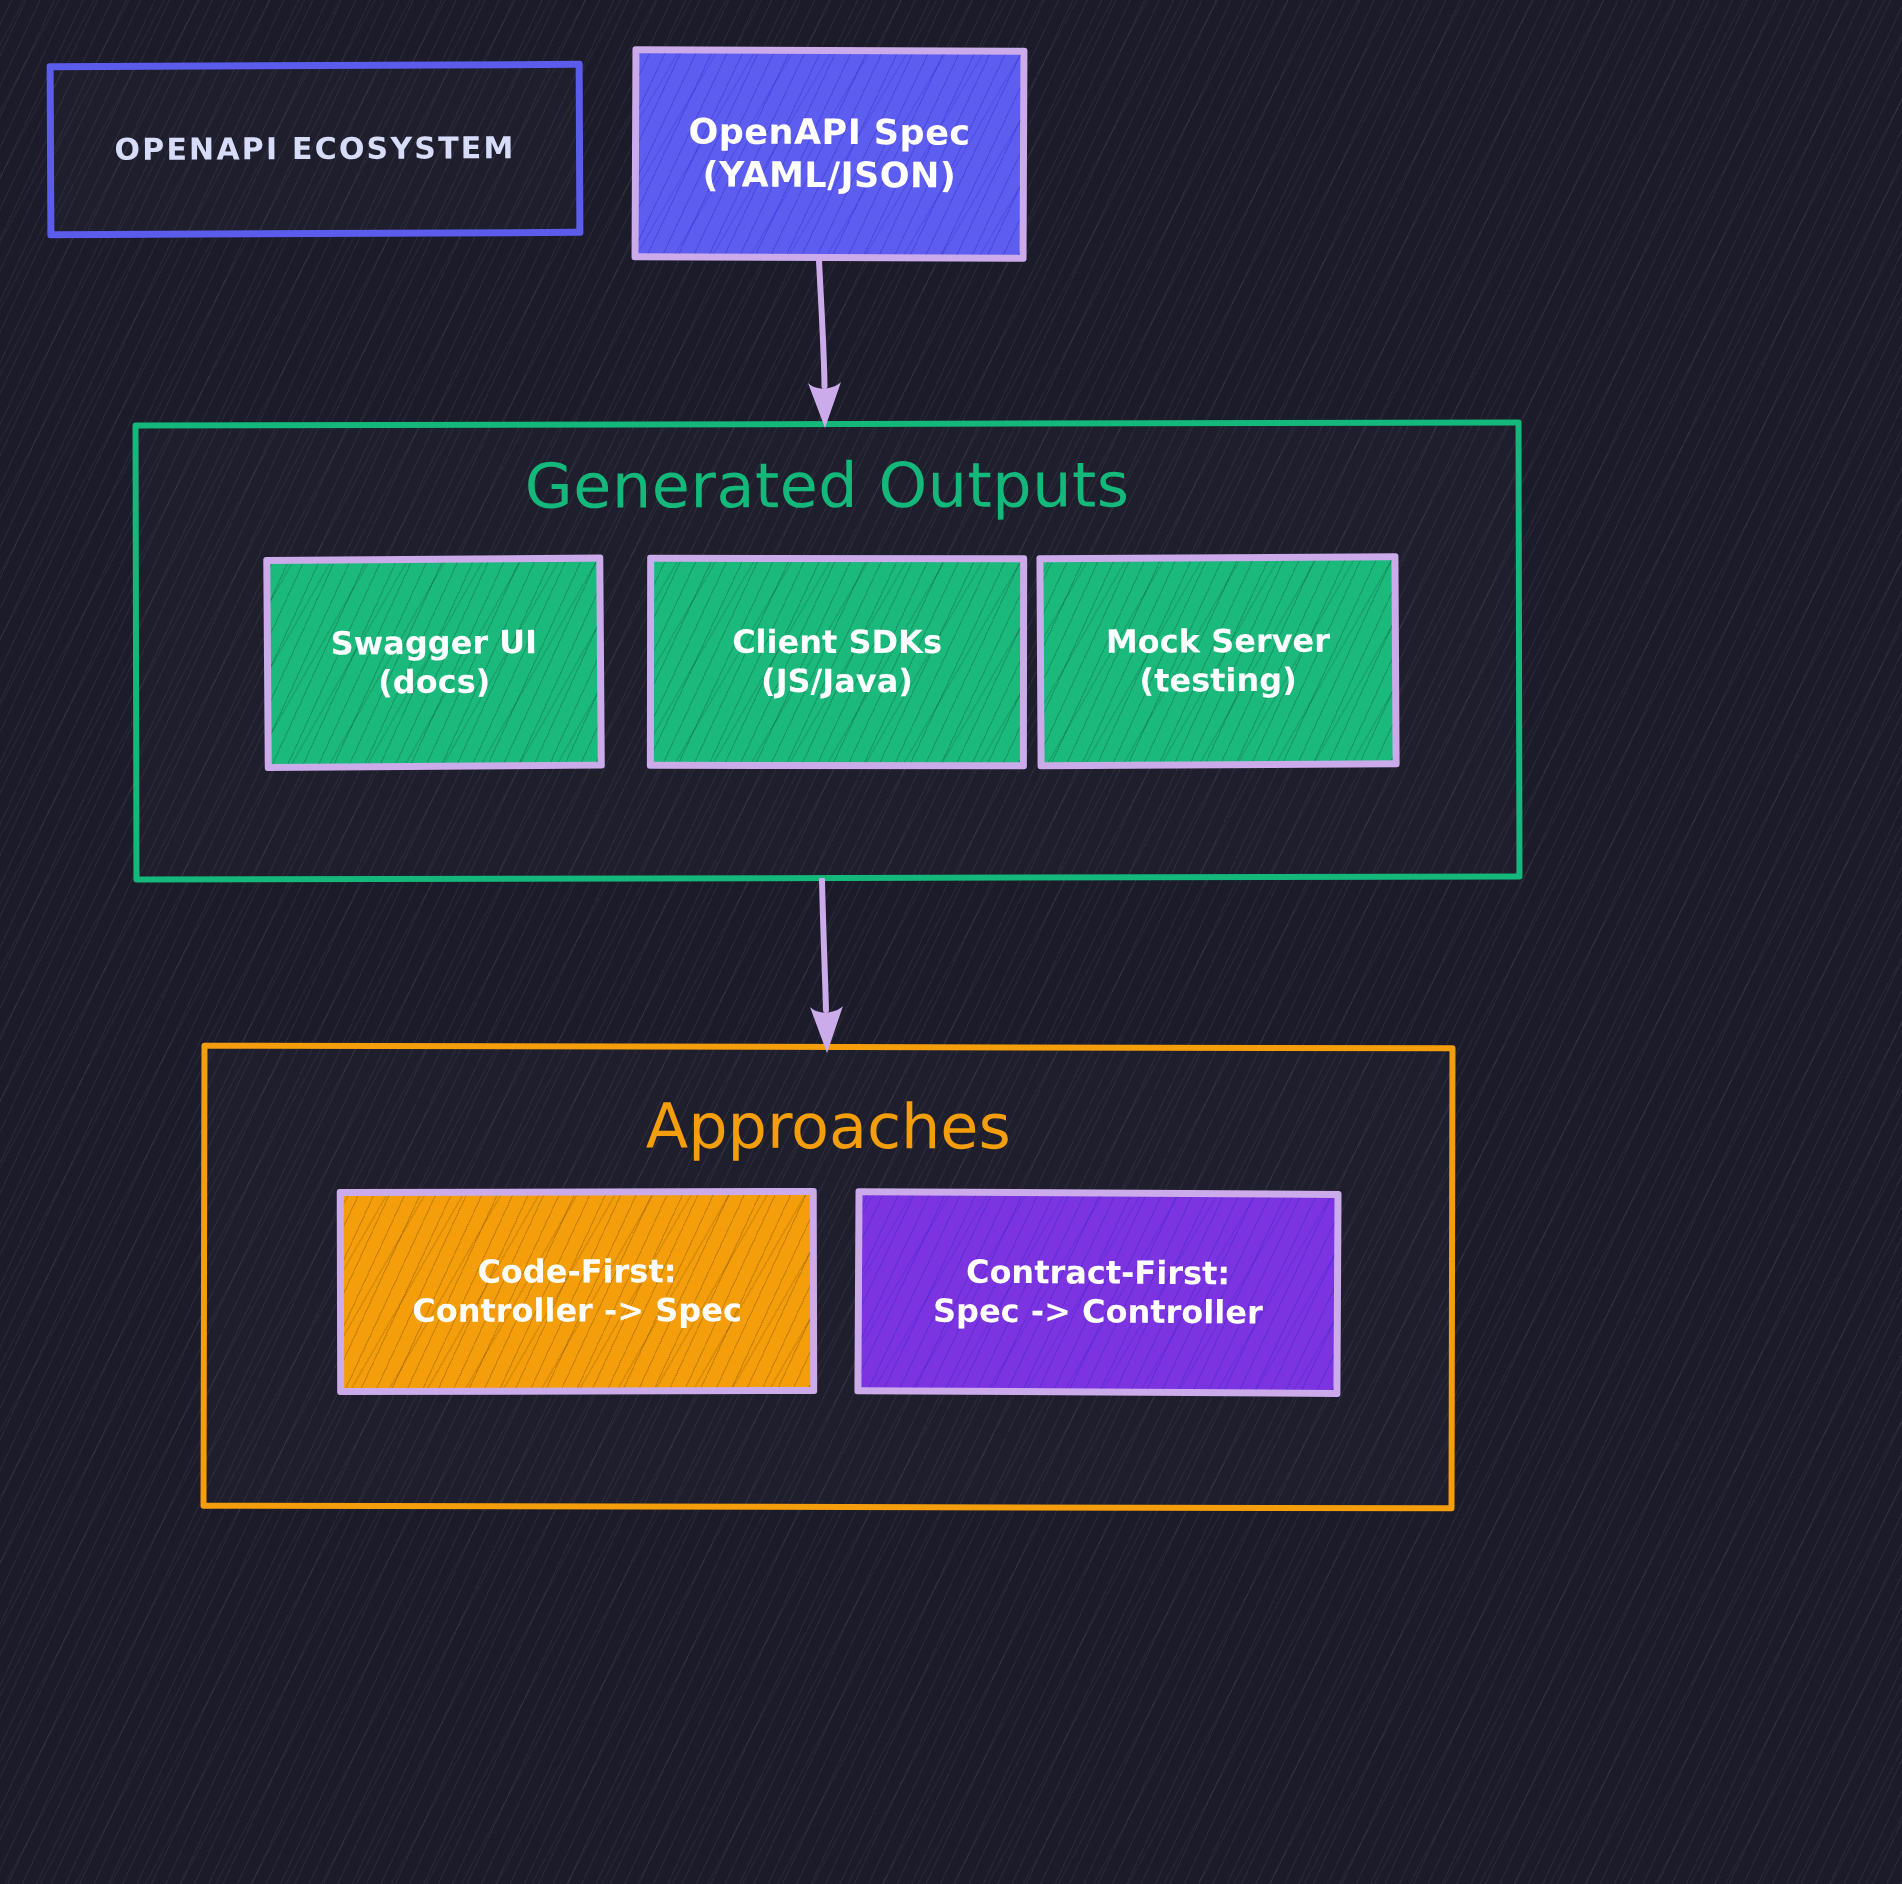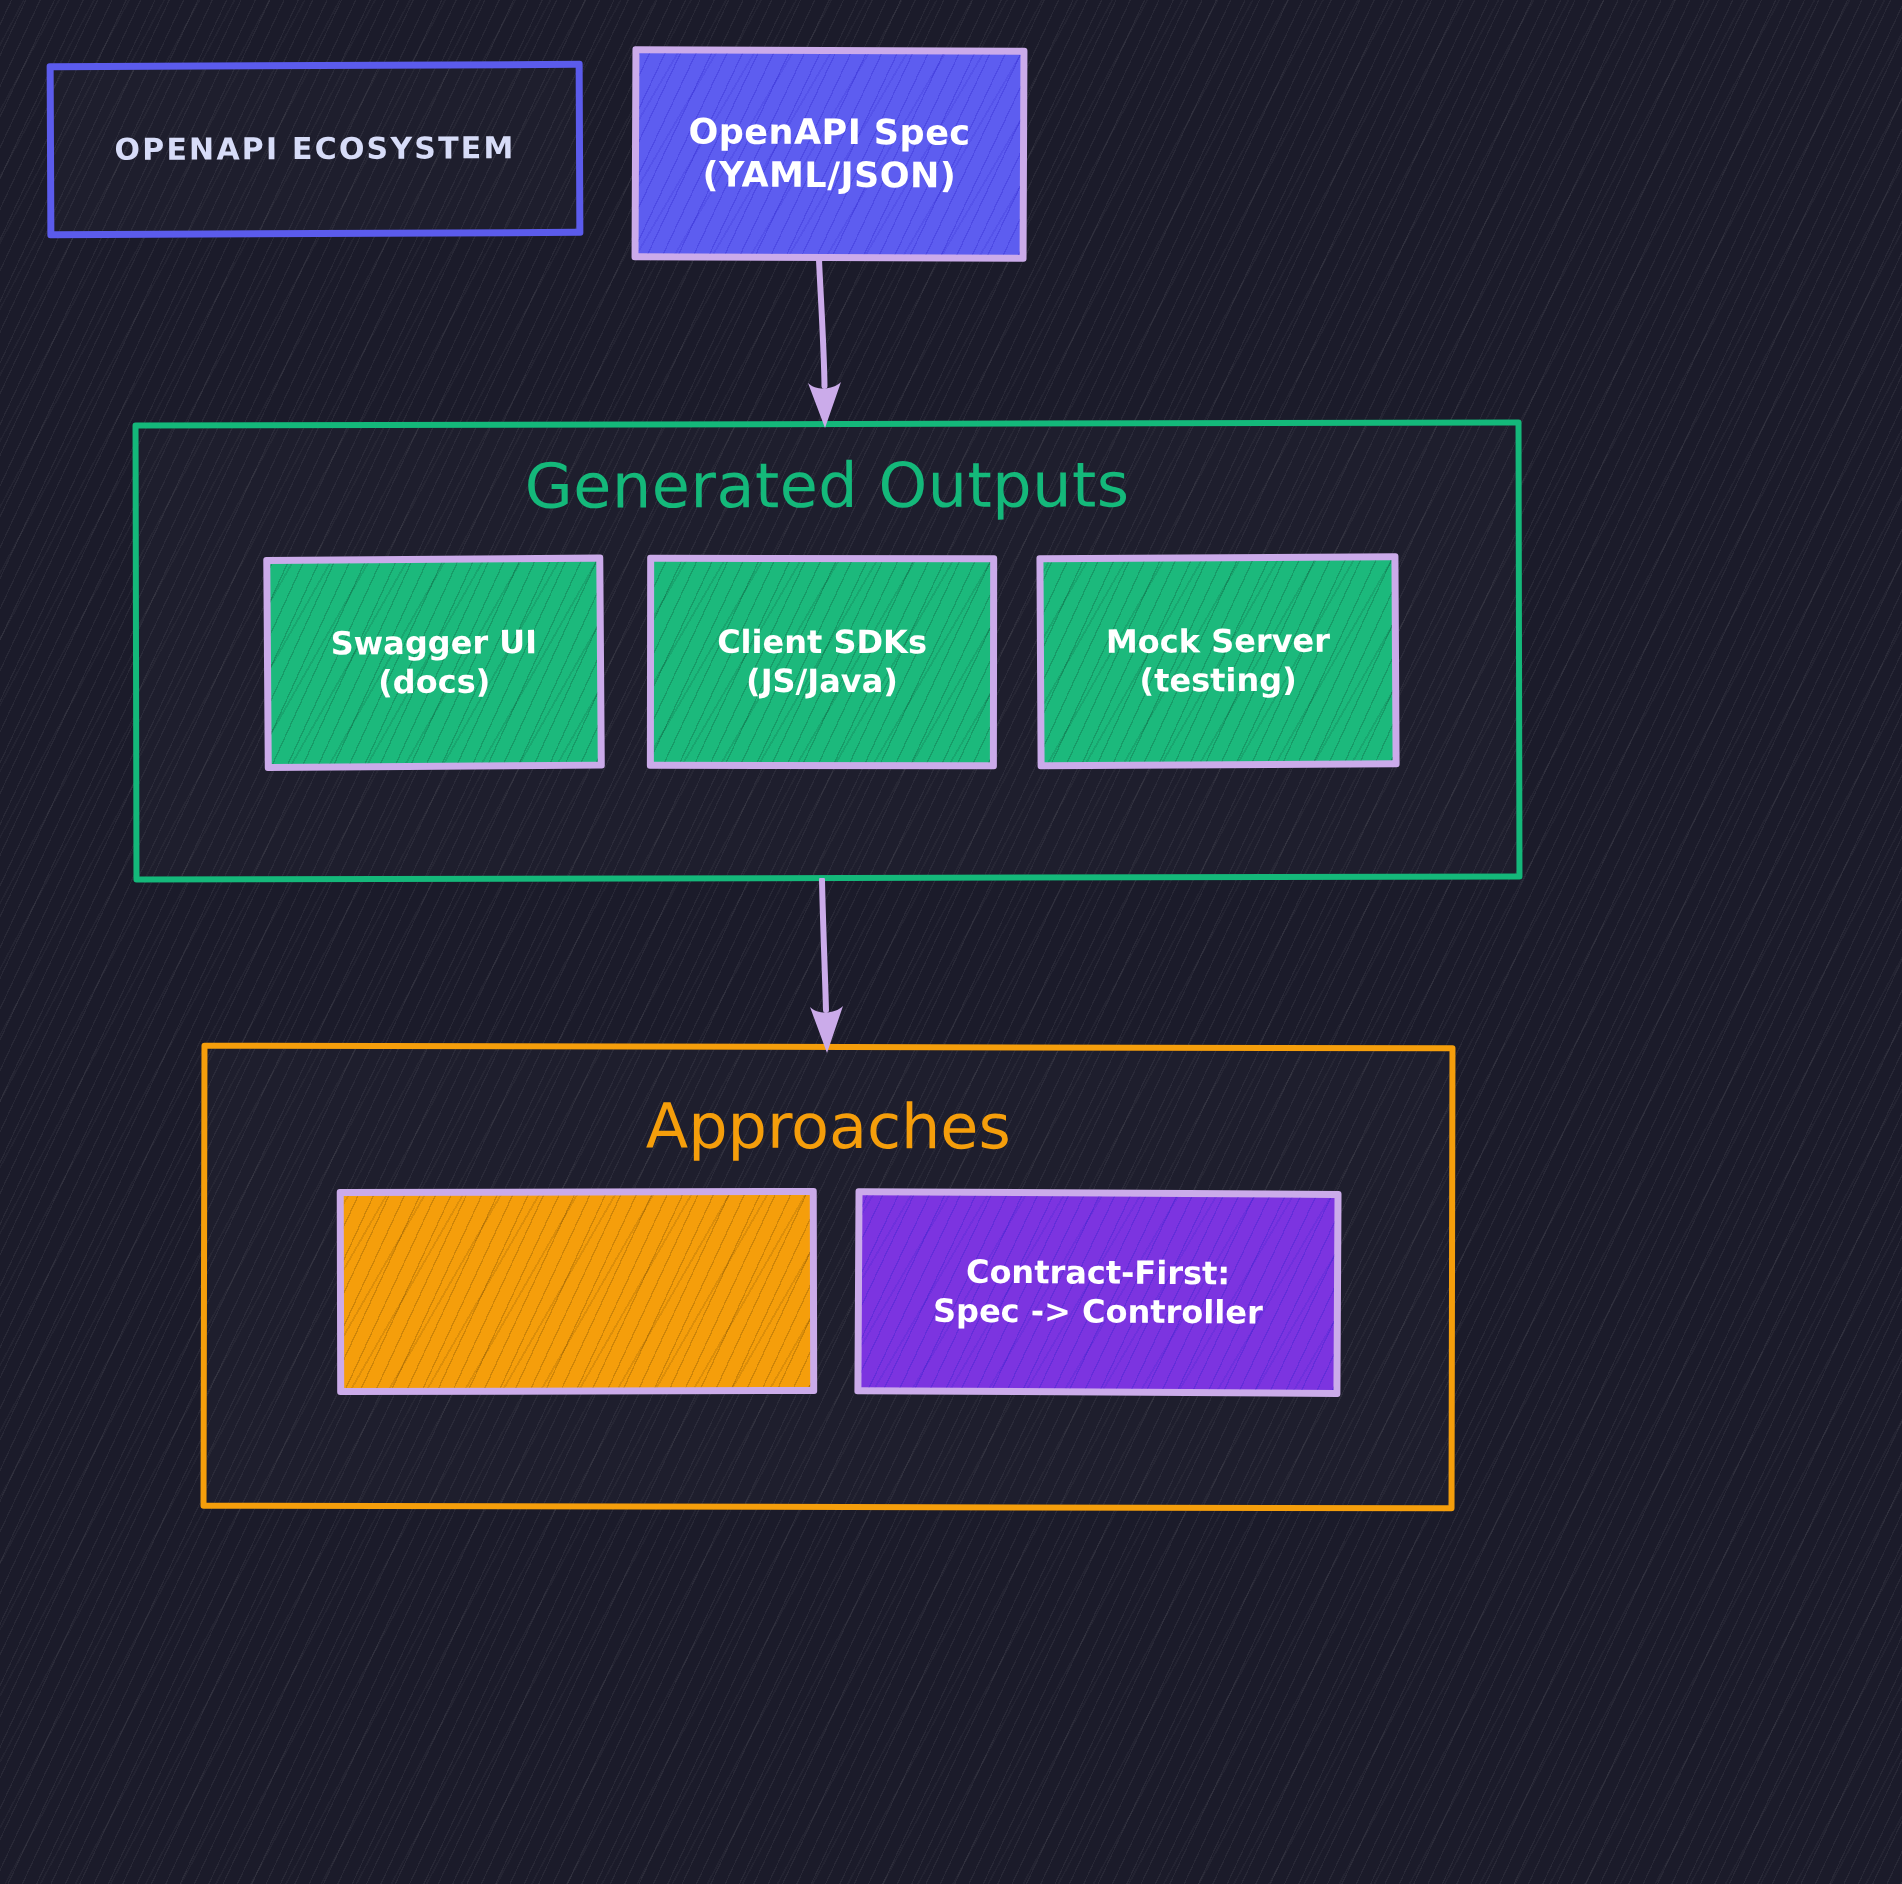--- a/index.html
+++ b/index.html
@@ -146,21 +146,21 @@
     border: 7px solid #cbabea;
     background: #1cb97c;
     border-radius: 3px;
   }
   .out-box .label {
     color: #ffffff;
     font-size: 32px;
     font-weight: 700;
   }
   #out-box-0 { left: 125px; width: 340px; transform: rotate(-0.3deg); }
-  #out-box-1 { left: 508px; width: 350px; transform: rotate(0.2deg); }
+  #out-box-1 { left: 508px; width: 380px; transform: rotate(0.2deg); }
   #out-box-2 { left: 898px; width: 362px; transform: rotate(-0.2deg); }
 
   #approaches-group {
     left: 201px; top: 1044px; width: 1254px; height: 466px;
     border: 6px solid #f59e0b;
     background: #1e1e2d;
     border-radius: 3px;
     display: block;
     transform: rotate(0.12deg);
   }
@@ -250,20 +250,22 @@
   <path d="M27 2 C28 48, 30 95, 31 132" stroke="#cbabea" stroke-width="6" fill="none" stroke-linecap="round"></path>
   <path d="M15 129 L32 175 L48 128 C40 136, 23 137, 15 129 Z" fill="#cbabea"></path>
 </svg>
 
 <div class="box sketch" id="approaches-group">
   <div class="hatch"></div>
   <div id="approaches-title">Approaches</div>
 
   <div class="box sketch app-box" id="app-box-0">
     <div class="hatch hatch-dark"></div>
+    <div class="label">Code-First:
+Controller -&gt; Spec</div>
   </div>
 
   <div class="box sketch app-box" id="app-box-1">
     <div class="hatch hatch-blue"></div>
     <div class="label">Contract-First:
 Spec -&gt; Controller</div>
   </div>
 </div>
 
 </body></html>

